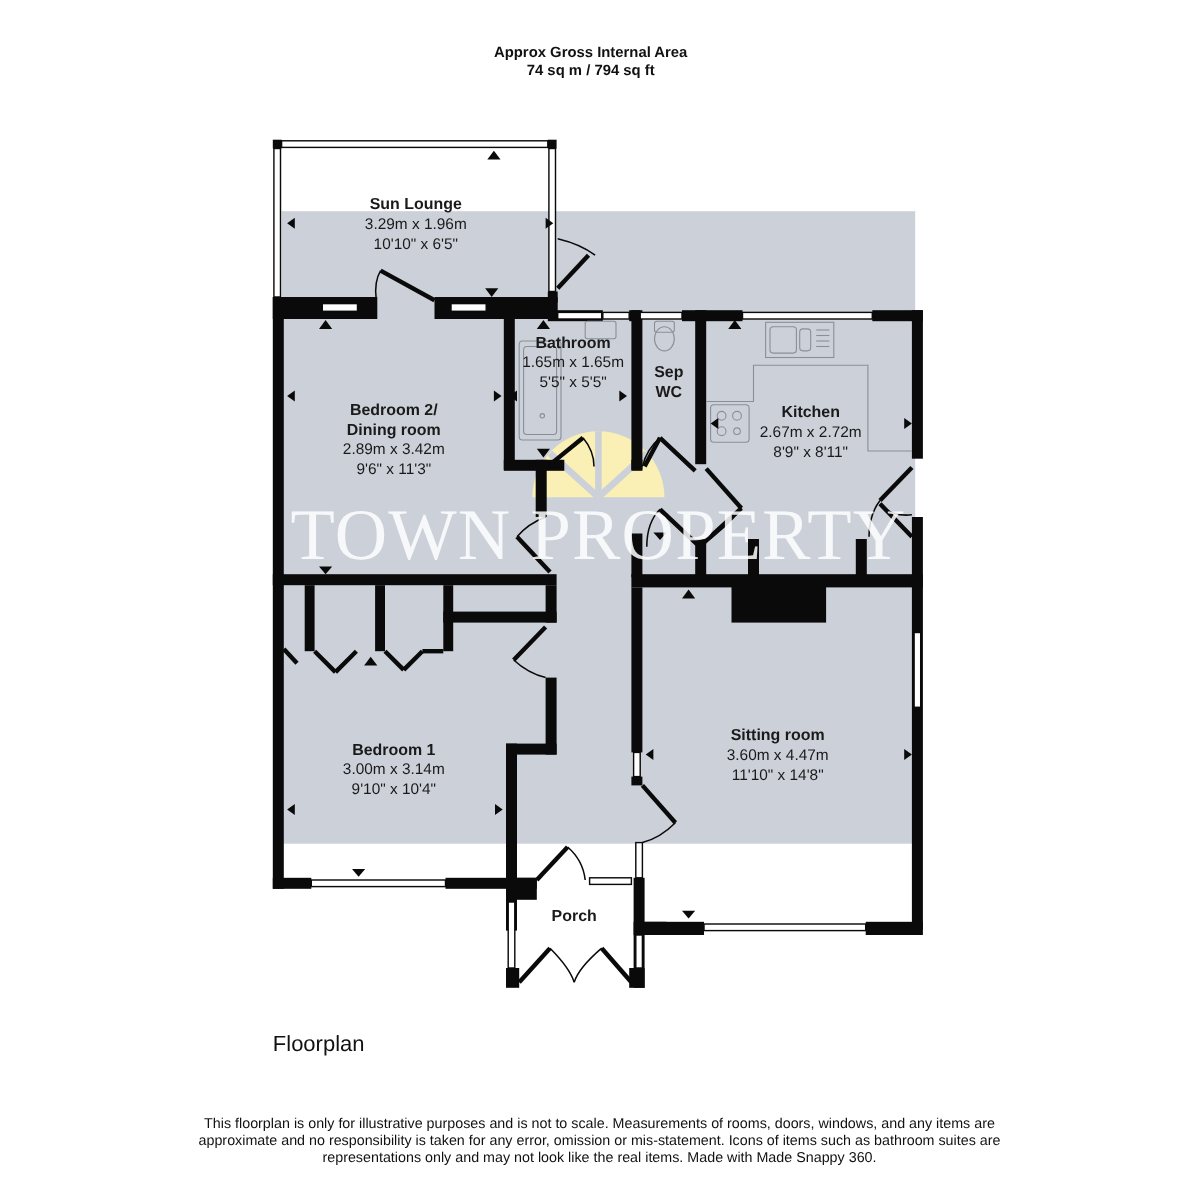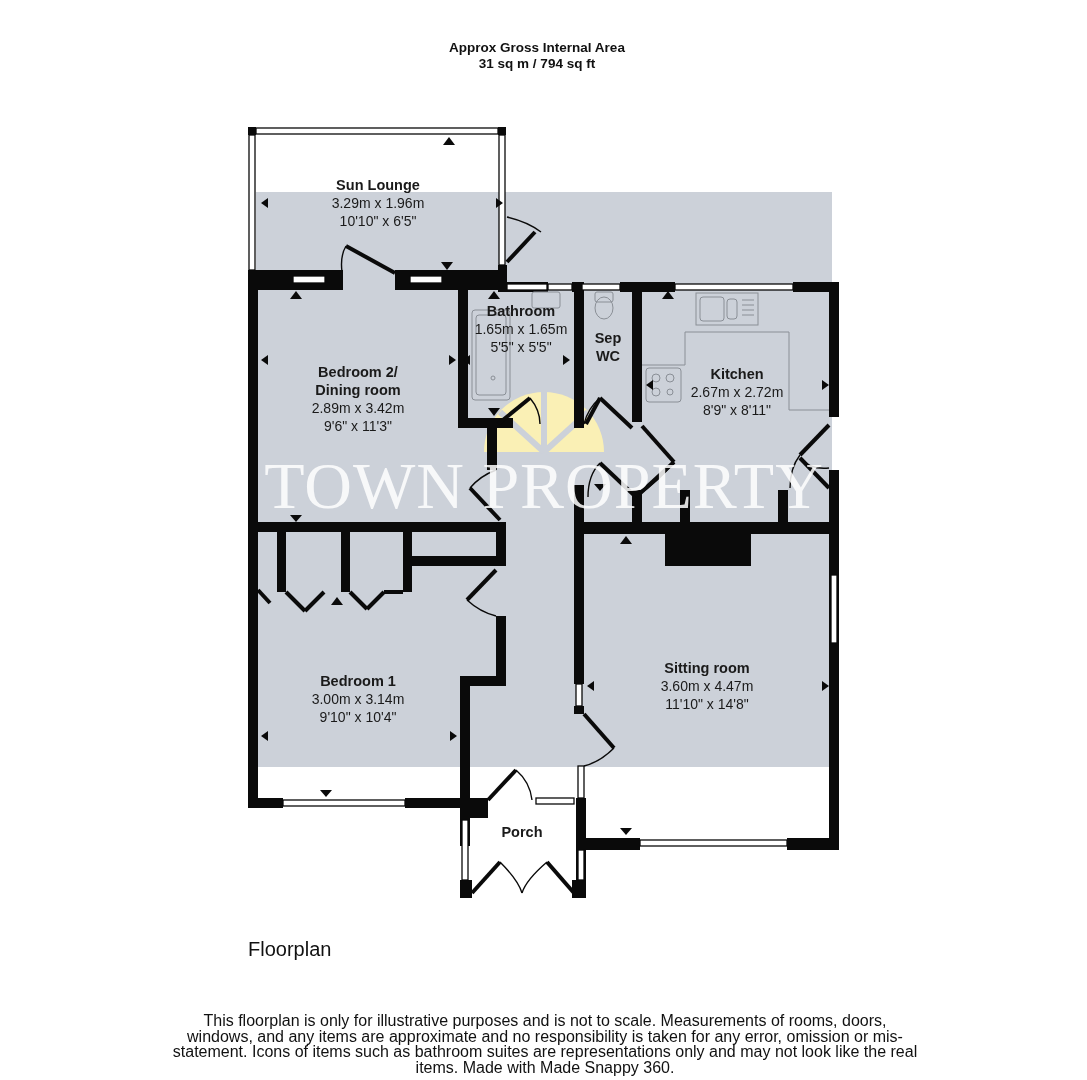--- a/index.html
+++ b/index.html
@@ -4,28 +4,28 @@
 <style>
   html, body { margin:0; padding:0; background:#ffffff; }
   body { width:1087px; height:1080px; position:relative; overflow:hidden; font-family:"Liberation Sans", sans-serif; color:#111; }
   .header { position:absolute; left:0; top:40px; width:1074px; text-align:center; font-weight:bold; font-size:13.5px; line-height:16px; color:#111; }
   .plan { position:absolute; left:0; top:0; }
   .room-label { font-family:"Liberation Sans", sans-serif; fill:#1a1a1a; text-anchor:middle; }
   .room-name { font-weight:bold; font-size:14.5px; }
   .room-dim { font-size:14px; }
   .watermark { font-family:"Liberation Serif", serif; font-size:66px; fill:#ffffff; opacity:0.85; letter-spacing:1px; }
   .floor-title { position:absolute; left:248px; top:938px; font-size:20px; color:#111; }
-  .disclaimer { position:absolute; left:170px; top:1013px; width:750px; text-align:center; font-size:16px; line-height:15.5px; color:#111; }
+  .disclaimer { position:absolute; left:170px; top:1013px; width:750px; text-align:center; font-size:13px; line-height:15.5px; color:#111; }
 </style>
 </head>
 <body>
 
 <div class="header">
   <div>Approx Gross Internal Area</div>
-  <div>31 sq m / 794 sq ft</div>
+  <div>74 sq m / 794 sq ft</div>
 </div>
 
 <svg class="plan" width="1087" height="1080" viewBox="0 0 1087 1080" xmlns="http://www.w3.org/2000/svg">
 
   <g fill="#ccd1d9">
     <rect x="256" y="192" width="576" height="575"></rect>
   </g>
 
   <g fill="#fff3b0" opacity="0.9">
     <path d="M484,452 A60,60 0 0 1 604,452 Z"></path>

